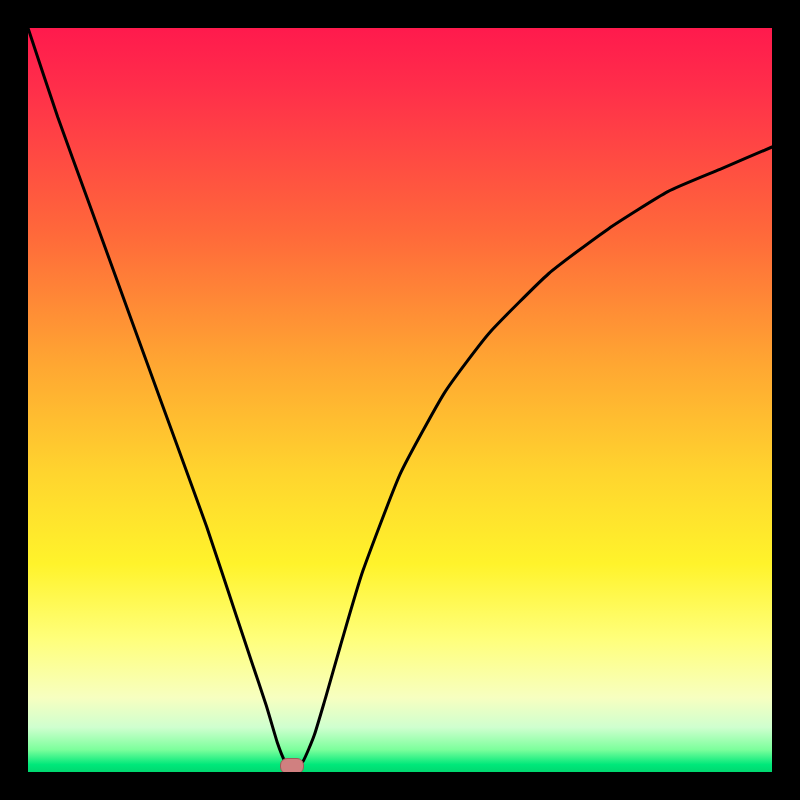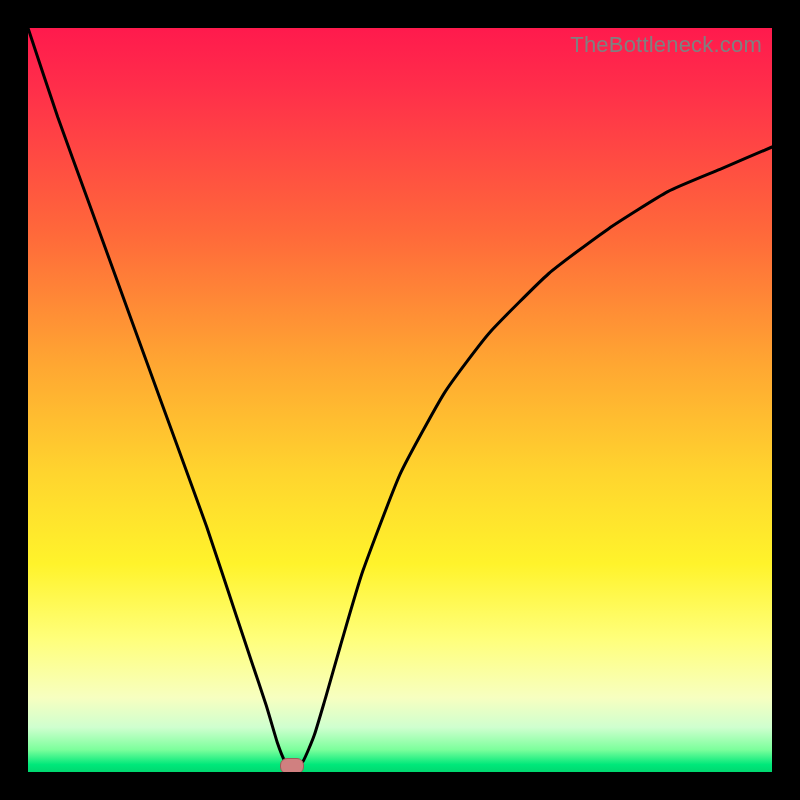--- a/index.html
+++ b/index.html
@@ -30,15 +30,14 @@
 <div class="frame">
   <div class="plot">
     <div class="grad"></div>
 
     <svg class="curve" viewBox="0 0 744 744" preserveAspectRatio="none">
       <path id="curvePath" fill="none" stroke="#000" stroke-width="3" stroke-linecap="round" stroke-linejoin="round" d="M 0.0 0.0 C 2.5 7.4 24.8 75.0 29.8 89.3 C 34.7 103.5 54.6 157.5 59.5 171.1 C 64.5 184.8 84.3 239.3 89.3 253.0 C 94.2 266.6 114.1 321.2 119.0 334.8 C 124.0 348.4 143.8 403.0 148.8 416.6 C 153.8 430.3 173.6 484.2 178.6 498.5 C 183.5 512.7 204.6 576.6 208.3 587.8 C 212.0 598.9 220.7 625.0 223.2 632.4 C 225.7 639.8 235.9 670.2 238.1 677.0 C 240.3 683.9 247.7 709.6 249.2 714.2 C 250.8 718.9 255.4 730.7 256.7 732.8 C 257.9 735.0 262.6 740.3 264.1 740.3 C 265.7 740.3 273.4 735.6 275.3 732.8 C 277.1 730.1 284.6 712.1 286.4 706.8 C 288.3 701.5 295.4 677.0 297.6 669.6 C 299.8 662.2 309.4 628.1 312.5 617.5 C 315.6 607.0 329.8 557.4 334.8 543.1 C 339.8 528.9 365.2 461.3 372.0 446.4 C 378.8 431.5 409.2 376.3 416.6 364.6 C 424.1 352.8 452.6 315.0 461.3 305.0 C 470.0 295.1 510.9 254.2 520.8 245.5 C 530.7 236.8 570.4 207.7 580.3 200.9 C 590.2 194.1 630.5 168.6 639.8 163.7 C 649.1 158.7 683.2 145.1 691.9 141.4 C 700.6 137.6 739.7 120.9 744.0 119.0 "></path>
     </svg>
 
     <div class="dot" id="dot" style="left: 264.12px; top: 738.048px;"></div>
 
-    <div class="watermark">TheBottleneck.com</div>
   </div>
 </div>
 
 </body></html>

